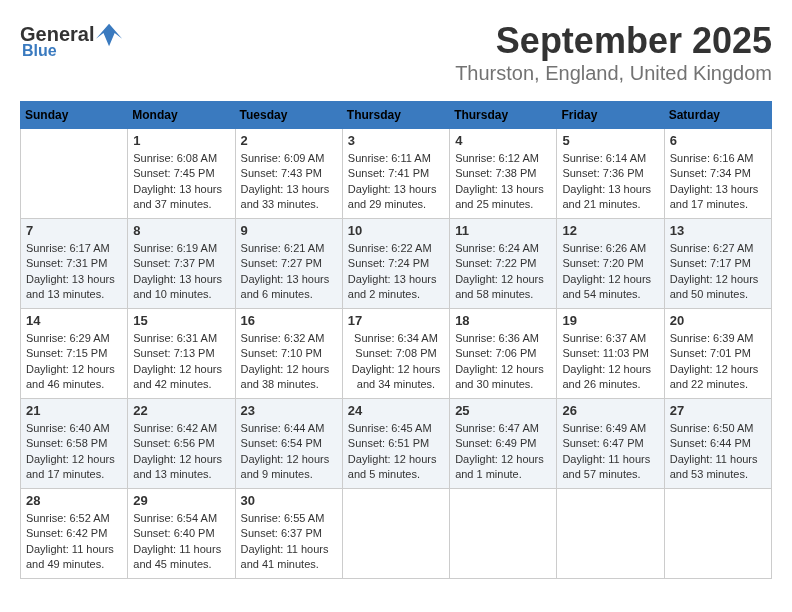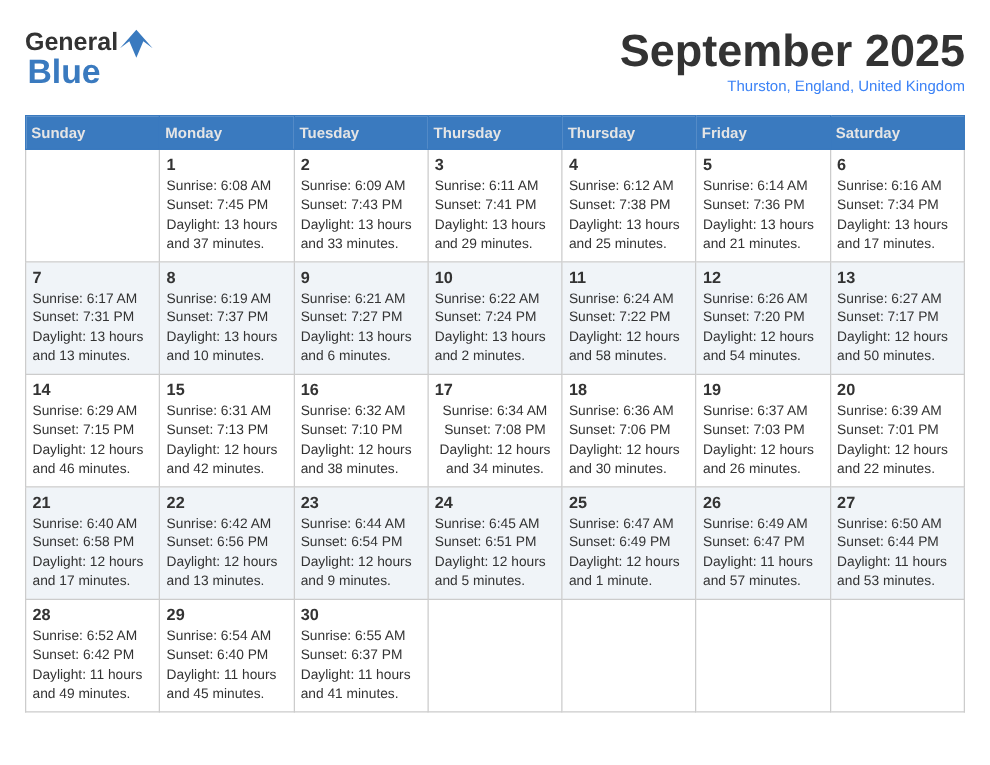--- a/index.html
+++ b/index.html
@@ -32,31 +32,31 @@
     }
     .title-block {
       text-align: right;
     }
     .month-title {
       font-size: 36px;
       font-weight: bold;
       color: #333;
     }
     .location-title {
-      font-size: 12px;
-      color: #3b82f6;
+      font-size: 20px;
+      color: #737373;
     }
     table {
       width: 100%;
       border-collapse: collapse;
       table-layout: fixed;
     }
     thead tr th {
       background-color: #3a7abf;
-      color: #e5e5e5;
+      color: #000000;
       font-size: 12px;
       font-weight: bold;
       padding: 6px 4px;
       text-align: left;
       border: 1px solid #3a7abf;
     }
     tbody tr td {
       border: 1px solid #ccc;
       vertical-align: top;
       padding: 4px 5px;
@@ -89,21 +89,21 @@
 <body>
 
 <div class="header">
   <div class="logo">
     <div class="logo-text">
       <span style="font-size:20px;font-weight:bold;color:#333;">General</span>
       <svg class="logo-icon" viewBox="0 0 30 30" xmlns="http://www.w3.org/2000/svg">
         <polygon points="14,4 28,20 20,14 14,28 8,14 0,20" fill="#3a7abf"></polygon>
       </svg>
     </div>
-    <span style="font-size:27px;font-weight:bold;color:#3a7abf;margin-top:-6px;margin-left:2px;">Blue</span>
+    <span style="font-size:16px;font-weight:bold;color:#3a7abf;margin-top:-6px;margin-left:2px;">Blue</span>
   </div>
   <div class="title-block">
     <div class="month-title">September 2025</div>
     <div class="location-title">Thurston, England, United Kingdom</div>
   </div>
 </div>
 
 <table>
   <thead>
     <tr>
@@ -245,21 +245,21 @@
         <td>
           <div class="day-number">18</div>
           <div class="cell-info" style="white-space: pre-line;">Sunrise: 6:36 AM
 Sunset: 7:06 PM
 Daylight: 12 hours
 and 30 minutes.</div>
         </td>
         <td>
           <div class="day-number">19</div>
           <div class="cell-info" style="white-space: pre-line;">Sunrise: 6:37 AM
-Sunset: 7:03 PM
+Sunset: 11:03 PM
 Daylight: 12 hours
 and 26 minutes.</div>
         </td>
         <td>
           <div class="day-number">20</div>
           <div class="cell-info" style="white-space: pre-line;">Sunrise: 6:39 AM
 Sunset: 7:01 PM
 Daylight: 12 hours
 and 22 minutes.</div>
         </td>

